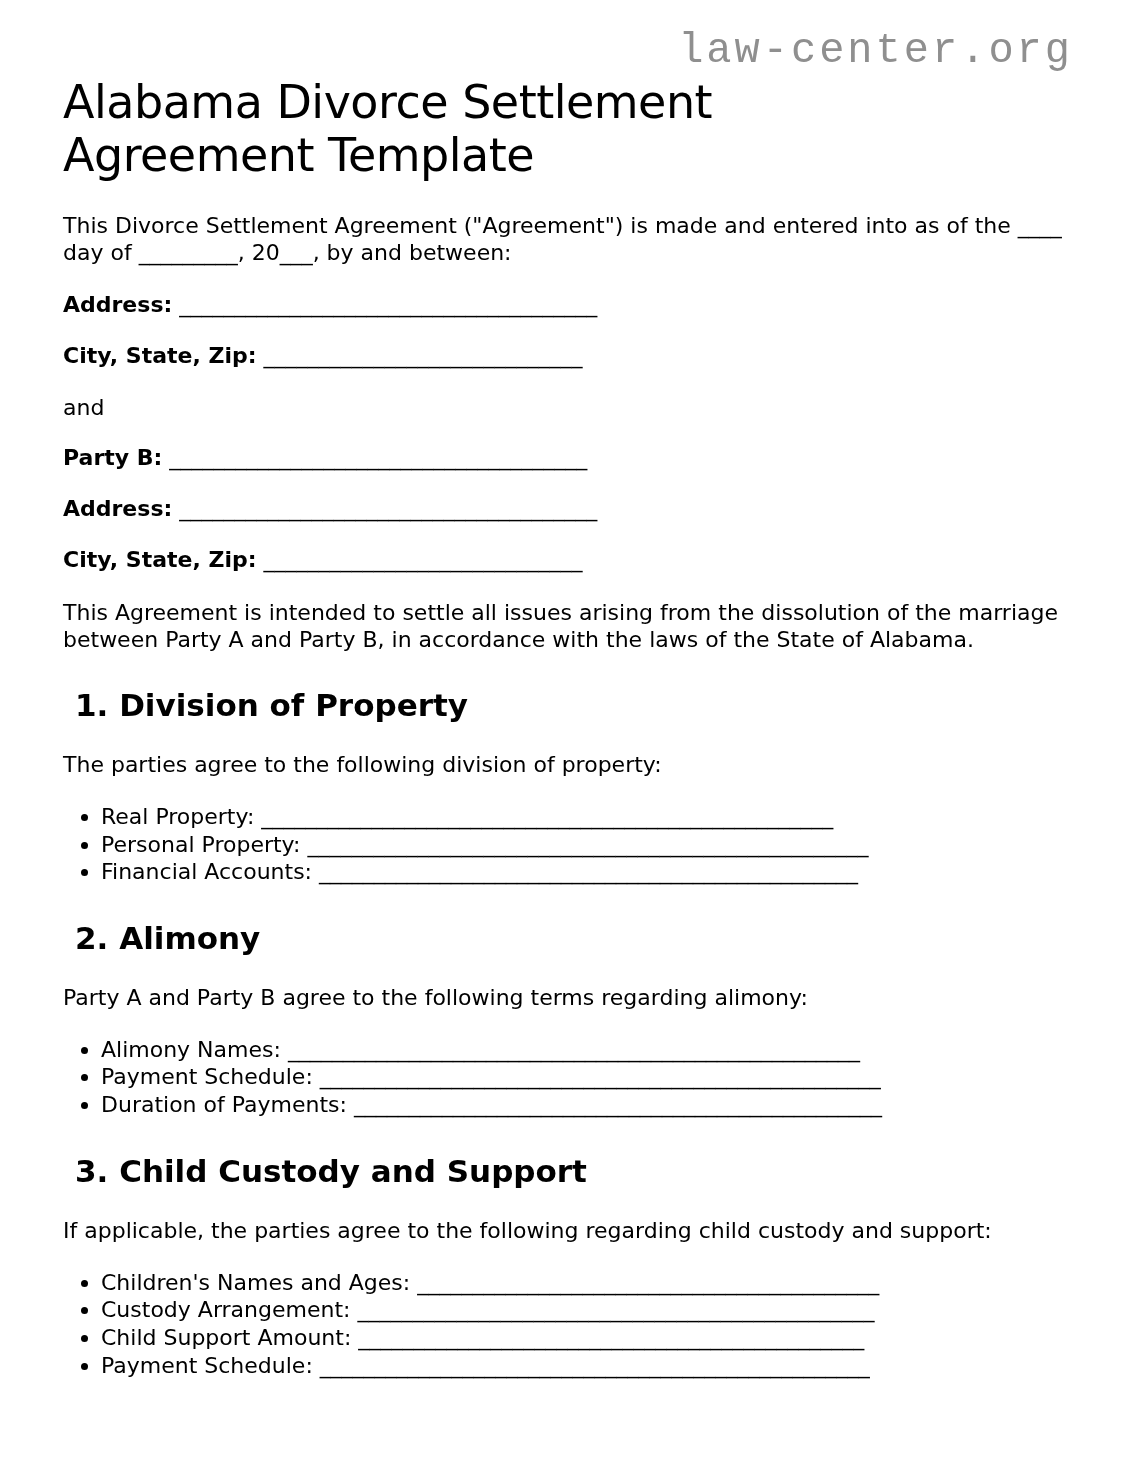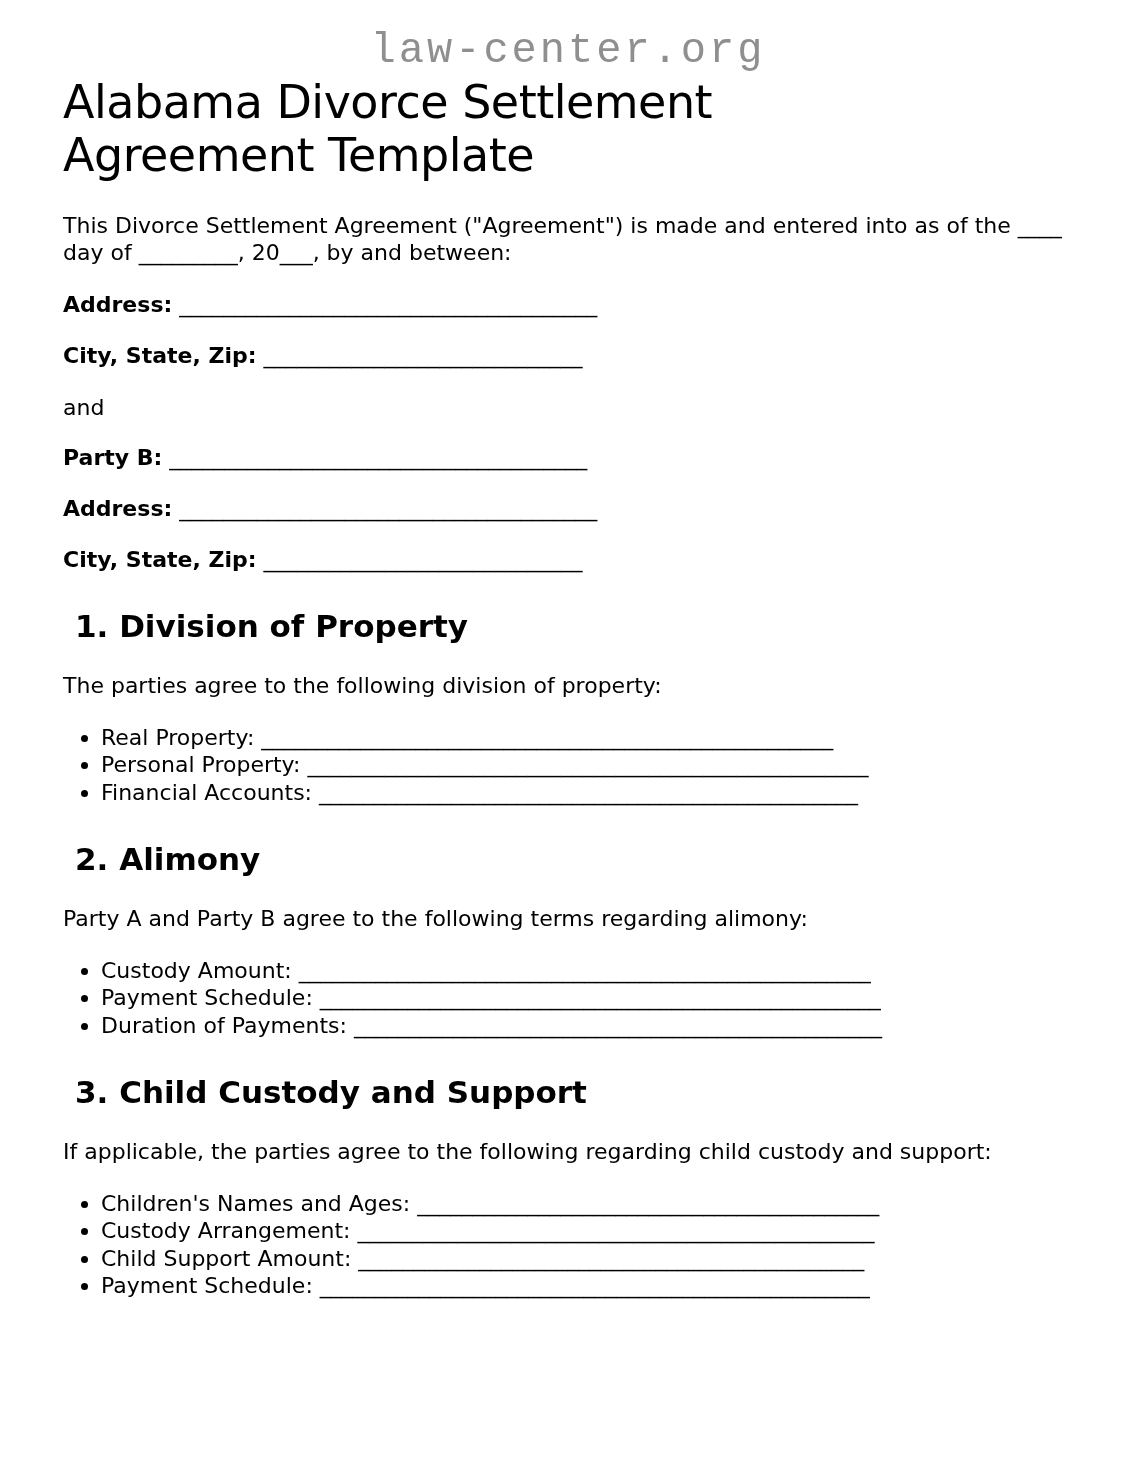--- a/index.html
+++ b/index.html
@@ -15,21 +15,21 @@
     -webkit-font-smoothing: antialiased;
   }
   .page {
     box-sizing: border-box;
     width: 1133px;
     min-height: 1466px;
     padding: 30px 60px 40px 63px;
     background: #ffffff;
   }
   .logo {
-    text-align: center;
+    text-align: right;
     font-family: "Liberation Mono", "DejaVu Sans Mono", monospace;
     font-size: 42px;
     line-height: 1.0;
     color: #8f8f8f;
     letter-spacing: 3px;
     margin: 0 0 4px 0;
   }
   h1.doc-title {
     font-size: 46px;
     font-weight: normal;
@@ -94,33 +94,34 @@
   <p class="field-row"><span class="field-label">City, State, Zip:</span> <span class="blank">_____________________________</span></p>
 
   <p class="connector">and</p>
 
   <p class="field-row"><span class="field-label">Party B:</span> <span class="blank">______________________________________</span></p>
 
   <p class="field-row"><span class="field-label">Address:</span> <span class="blank">______________________________________</span></p>
 
   <p class="field-row"><span class="field-label">City, State, Zip:</span> <span class="blank">_____________________________</span></p>
 
+  <p class="body-text">This Agreement is intended to settle all issues arising from the dissolution of the marriage between Party A and Party B, in accordance with the laws of the State of Alabama.</p>
 
   <h2 class="section-heading">1. Division of Property</h2>
   <p class="body-text">The parties agree to the following division of property:</p>
   <ul class="blank-list">
     <li><span>Real Property:</span> <span class="blank">____________________________________________________</span></li>
     <li><span>Personal Property:</span> <span class="blank">___________________________________________________</span></li>
     <li><span>Financial Accounts:</span> <span class="blank">_________________________________________________</span></li>
   </ul>
 
   <h2 class="section-heading">2. Alimony</h2>
   <p class="body-text">Party A and Party B agree to the following terms regarding alimony:</p>
   <ul class="blank-list">
-    <li><span>Custody Amount:</span> <span class="blank">____________________________________________________</span></li>
+    <li><span>Alimony Names:</span> <span class="blank">____________________________________________________</span></li>
     <li><span>Payment Schedule:</span> <span class="blank">___________________________________________________</span></li>
     <li><span>Duration of Payments:</span> <span class="blank">________________________________________________</span></li>
   </ul>
 
   <h2 class="section-heading">3. Child Custody and Support</h2>
   <p class="body-text">If applicable, the parties agree to the following regarding child custody and support:</p>
   <ul class="blank-list">
     <li><span>Children's Names and Ages:</span> <span class="blank">__________________________________________</span></li>
     <li><span>Custody Arrangement:</span> <span class="blank">_______________________________________________</span></li>
     <li><span>Child Support Amount:</span> <span class="blank">______________________________________________</span></li>

